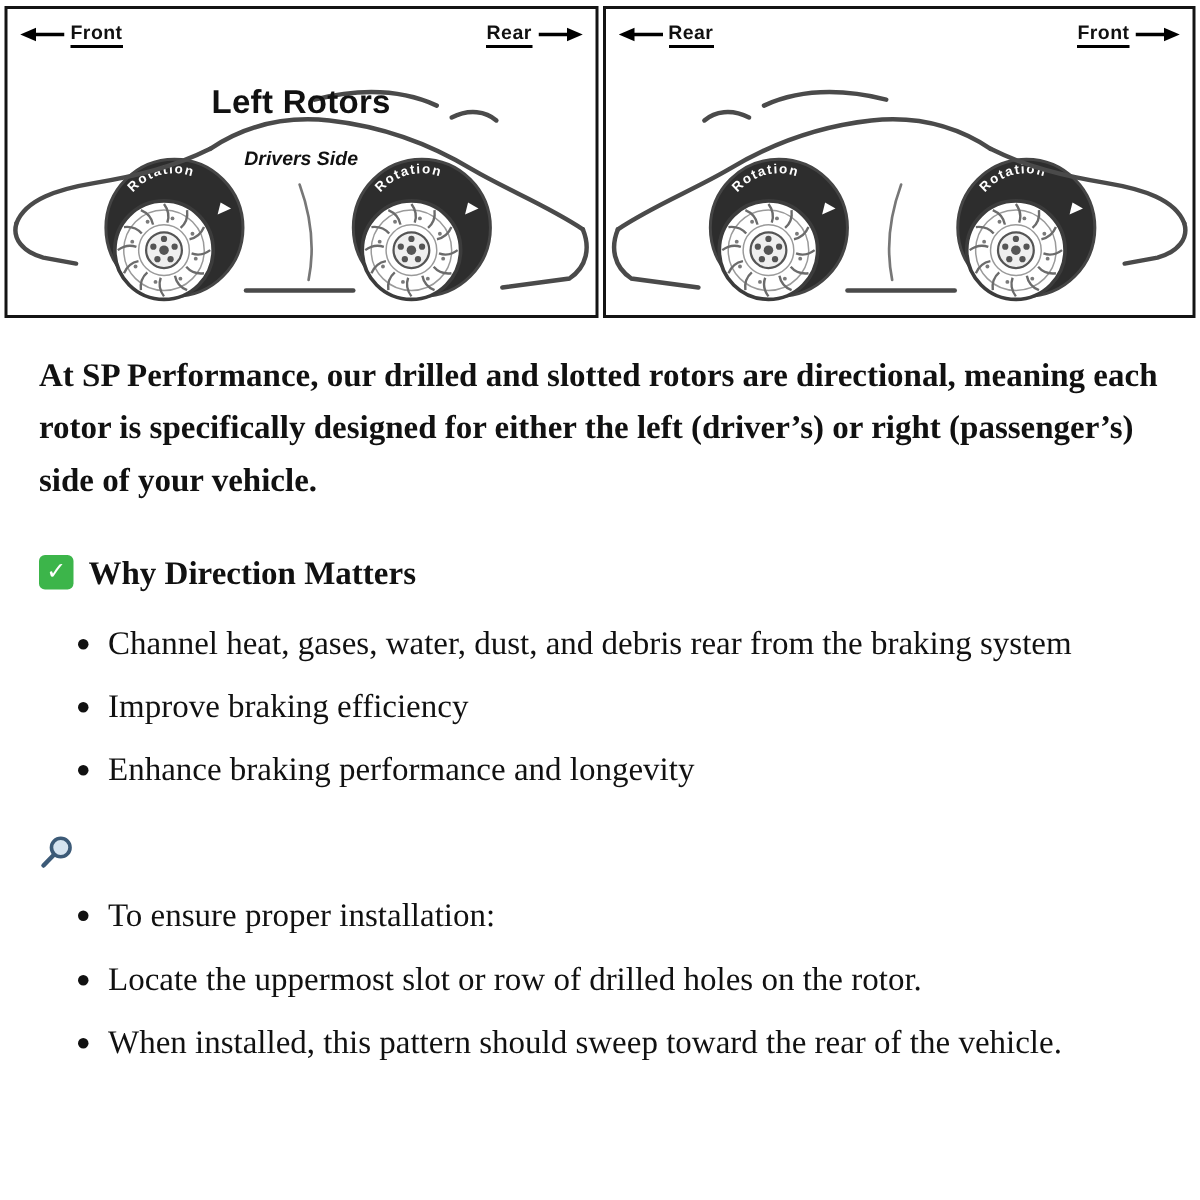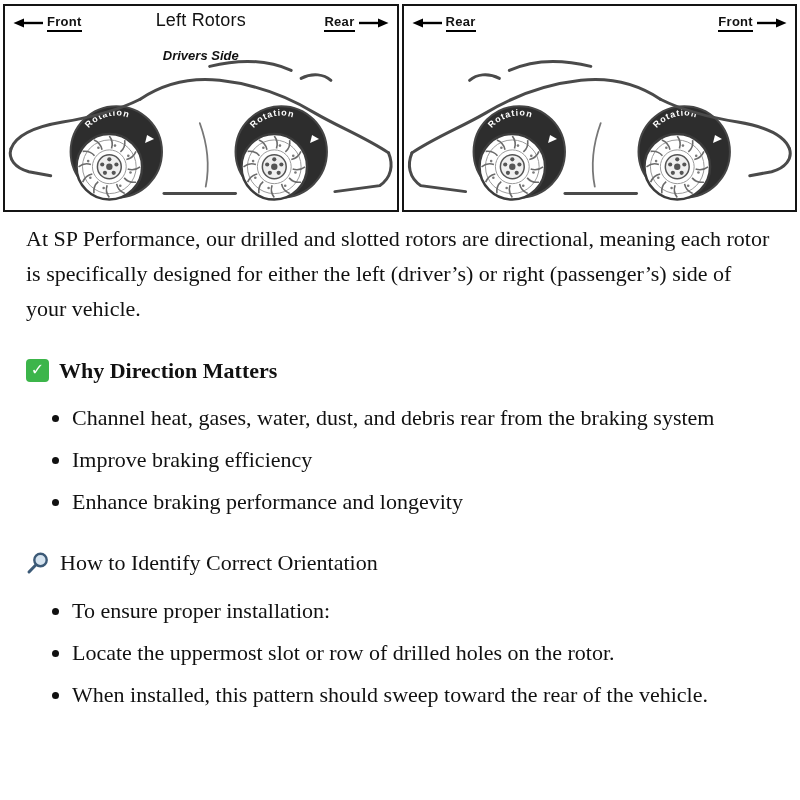--- a/index.html
+++ b/index.html
@@ -22,27 +22,27 @@
   .corner{
     position:absolute;top:8px;display:flex;align-items:center;gap:4px;
   }
   .corner.left{left:8px;}
   .corner.right{right:8px;}
   .corner-label{
     font-weight:bold;font-size:13px;border-bottom:2px solid #000;
     padding-bottom:1px;letter-spacing:.3px;
   }
   .panel-title-wrap{position:absolute;left:0;right:0;top:4px;text-align:center;}
-  .panel-title{font-size:18px;font-weight:400;letter-spacing:.2px;}
+  .panel-title{font-size:22px;font-weight:700;letter-spacing:.2px;margin-top:45px;}
   .panel-subtitle{font-size:13px;font-weight:bold;font-style:italic;margin-top:17px;}
   .car-svg{display:block;width:100%;height:152px;}
 
   
   .content{padding:6px 26px 0 26px;font-size:22px;line-height:1.6;}
-  .intro{margin:3px 0 0 0;}
+  .intro{margin:14px 0 0 0;font-weight:bold;}
   .sec-heading{
     display:flex;align-items:center;gap:10px;margin-top:26px;
   }
   .sec-heading.bold .sec-heading-text{font-weight:bold;}
   .check-badge{
     width:23px;height:23px;border-radius:4px;background:#3cb54a;
     color:#fff;display:flex;align-items:center;justify-content:center;
     font-size:16px;font-weight:bold;font-family:"DejaVu Sans", sans-serif;
     flex:0 0 auto;
   }
@@ -193,21 +193,20 @@
     <li>Channel heat, gases, water, dust, and debris rear from the braking system</li>
     <li>Improve braking efficiency</li>
     <li>Enhance braking performance and longevity</li>
   </ul>
 
   <div class="sec-heading">
     <svg class="mag-icon" width="24" height="24" viewBox="0 0 24 24">
       <circle cx="14.5" cy="9" r="6.2" fill="#d6e4f0" stroke="#3c5a77" stroke-width="2.4"></circle>
       <line x1="9.8" y1="14" x2="3" y2="21" stroke="#3c5a77" stroke-width="3" stroke-linecap="round"></line>
     </svg>
-    <span class="sec-heading-text">How to Identify Correct Orientation</span>
   </div>
 
   <ul class="bullets">
     <li>To ensure proper installation:</li>
     <li>Locate the uppermost slot or row of drilled holes on the rotor.</li>
     <li>When installed, this pattern should sweep toward the rear of the vehicle.</li>
   </ul>
 
 </div>
 

